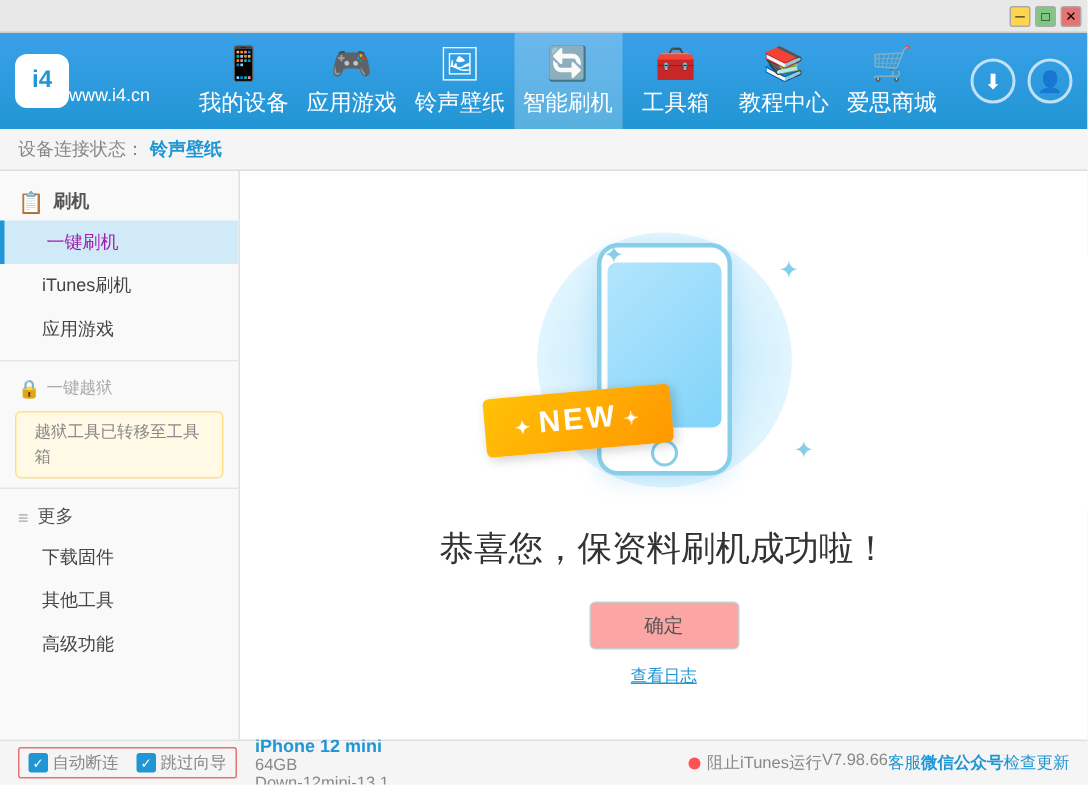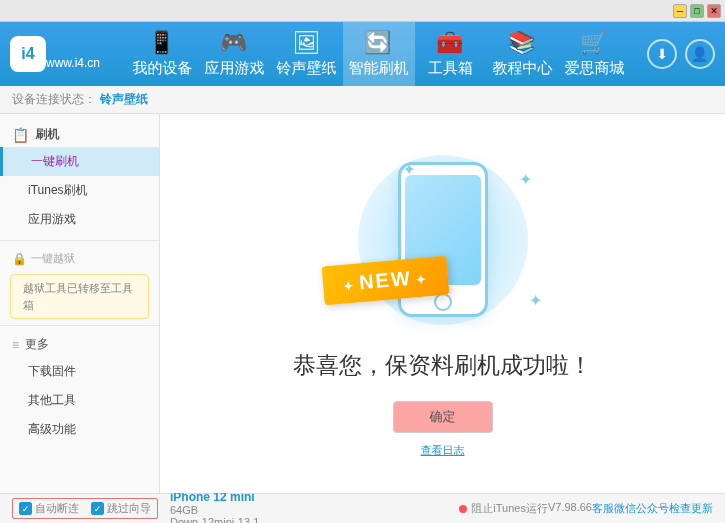--- a/index.html
+++ b/index.html
@@ -398,16 +398,16 @@
       <span class="device-detail">Down-12mini-13,1</span>
     </div>
   </div>
   <div class="bottom-right">
     <div class="bottom-stop">
       <div class="stop-dot"></div>
       <span>阻止iTunes运行</span>
     </div>
     <span>V7.98.66</span>
     <span style="color:#2196d4;cursor:pointer;">客服</span>
-    <span style="color:#2196d4;cursor:pointer;">微信公众号</span>
+    <span style="color:#2196d4;cursor:pointer;font-weight:bold;">微信公众号</span>
     <span style="color:#2196d4;cursor:pointer;">检查更新</span>
   </div>
 </div>
 
 </body></html>

